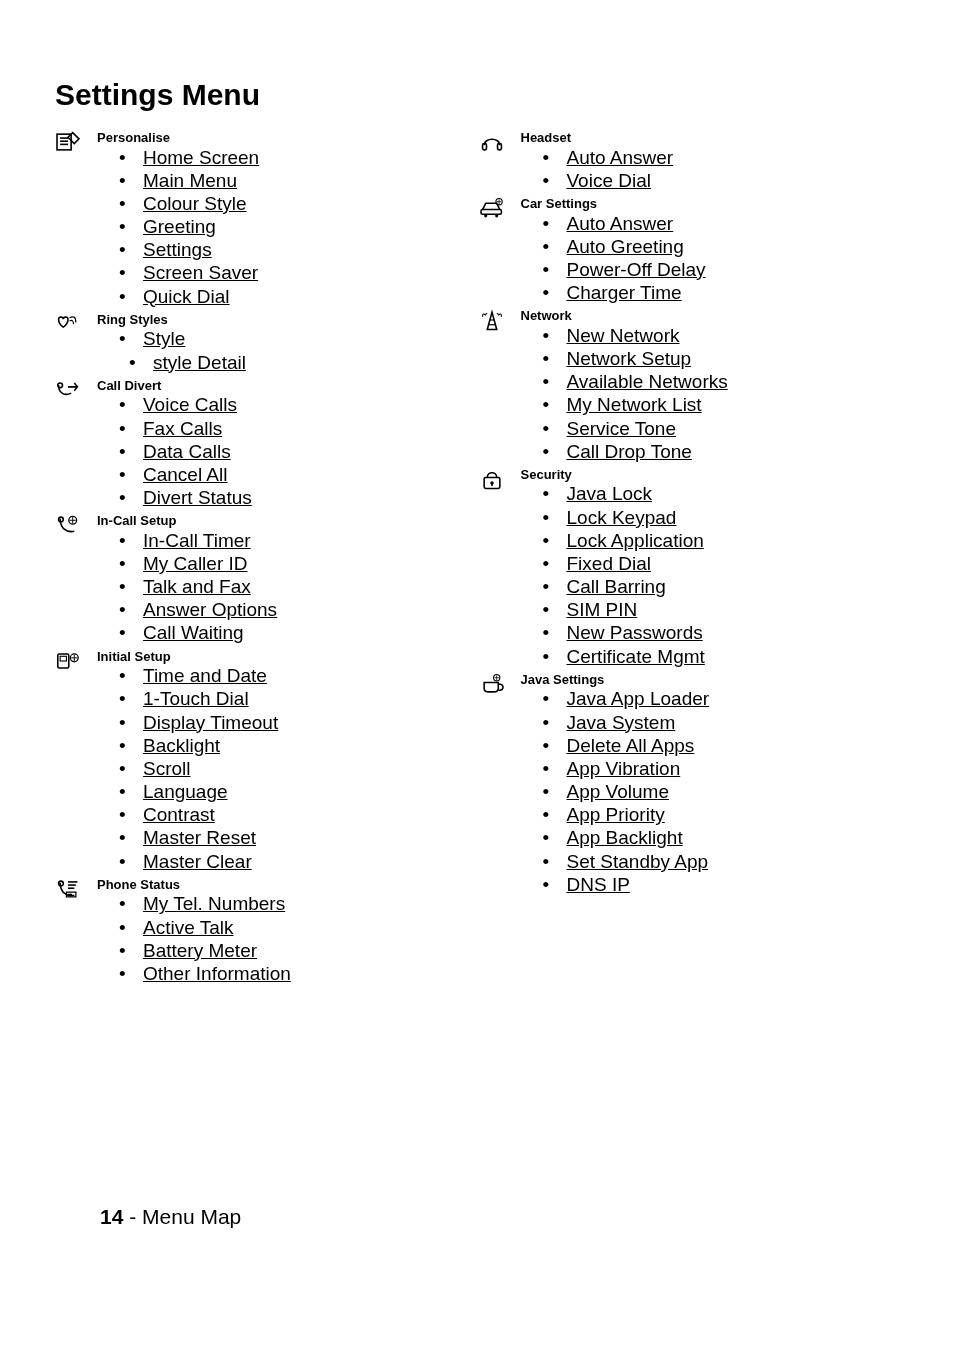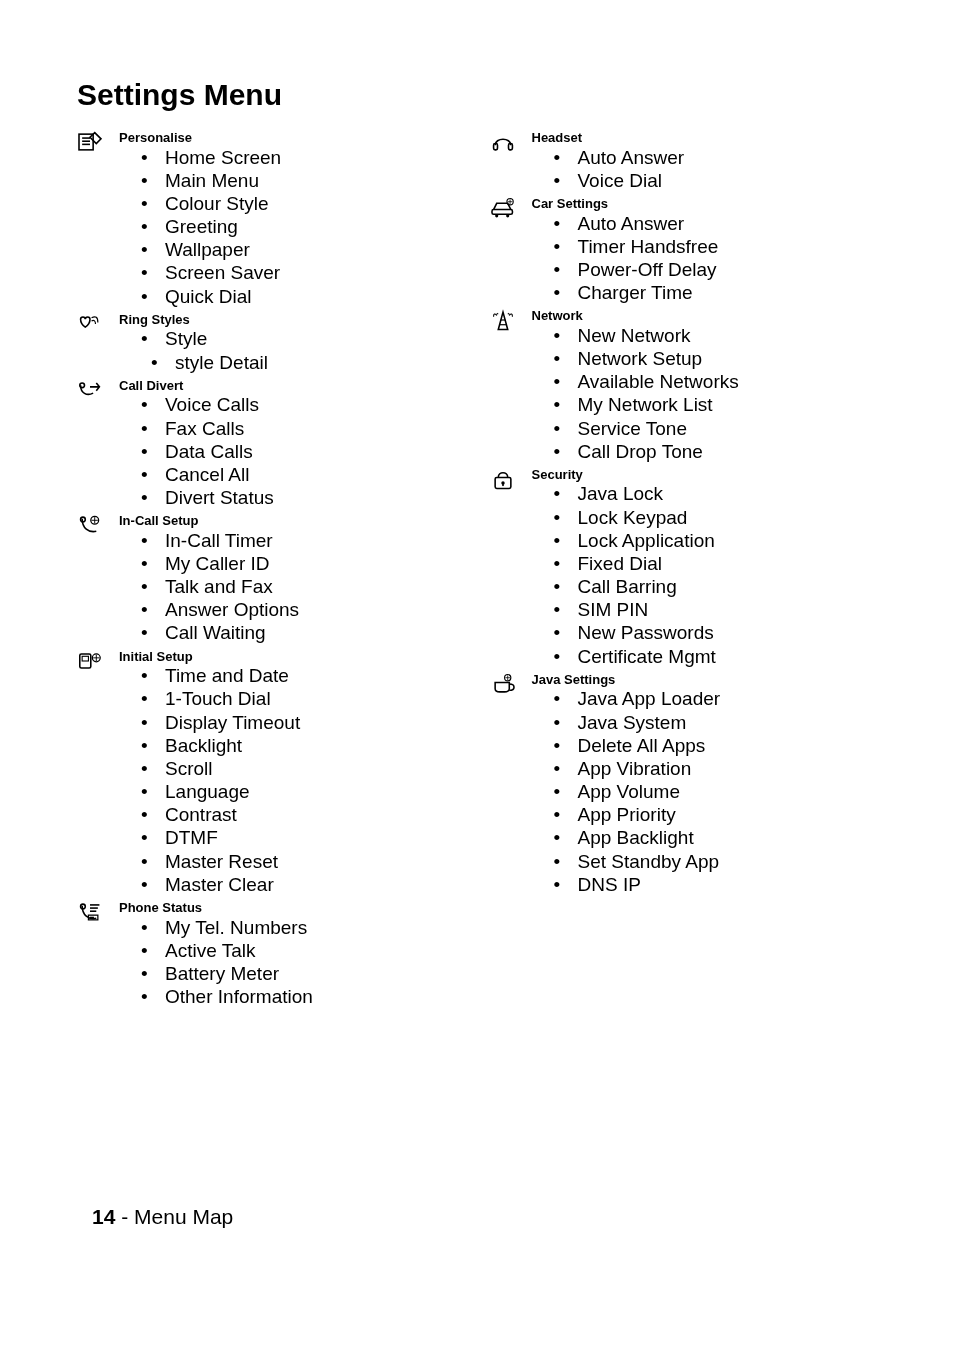--- a/index.html
+++ b/index.html
@@ -9,21 +9,21 @@
     width: 954px;
     height: 1345px;
     background: #fff;
     font-family: Arial, Helvetica, sans-serif;
     color: #000;
     position: relative;
   }
   .page {
     width: 954px;
     height: 1291px;
-    padding: 78px 92px 0 77px;
+    padding: 78px 92px 0 55px;
     position: relative;
   }
   .title {
     font-size: 30px;
     font-weight: bold;
     margin: 0 0 18px 0;
   }
   .columns {
     display: flex;
     gap: 40px;
@@ -51,20 +51,21 @@
   }
   .sec-title {
     font-size: 13px;
     font-weight: bold;
     line-height: 1.2;
   }
   ul.items {
     list-style: none;
     margin: 0 0 4px 0;
     padding: 0 0 0 22px;
+    text-decoration: underline;
   }
   ul.items li {
     position: relative;
     font-size: 19px;
     line-height: 1.22;
     padding-left: 24px;
   }
   ul.items li::before {
     content: "•";
     position: absolute;
@@ -72,21 +73,21 @@
     top: 0;
   }
   ul.items li.indent {
     padding-left: 34px;
   }
   ul.items li.indent::before {
     left: 10px;
   }
   .footer {
     position: absolute;
-    left: 92px;
+    left: 100px;
     bottom: 62px;
     font-size: 21px;
   }
   .footer .pnum {
     font-weight: bold;
   }
 </style>
 </head>
 <body>
 
@@ -191,21 +192,21 @@
           <div class="icon-col"><svg>
               <use href="#menu-list-icon"></use>
             </svg></div>
           <div class="body-col">
             <div class="sec-title">Personalise</div>
             <ul class="items">
               <li>Home Screen</li>
               <li>Main Menu</li>
               <li>Colour Style</li>
               <li>Greeting</li>
-              <li>Wallpaper</li>
+              <li>Settings</li>
               <li>Screen Saver</li>
               <li>Quick Dial</li>
             </ul>
           </div>
         </div>
         <div class="section">
           <div class="icon-col"><svg>
               <use href="#bell-heart-icon"></use>
             </svg></div>
           <div class="body-col">
@@ -253,21 +254,20 @@
           <div class="body-col">
             <div class="sec-title">Initial Setup</div>
             <ul class="items">
               <li>Time and Date</li>
               <li>1-Touch Dial</li>
               <li>Display Timeout</li>
               <li>Backlight</li>
               <li>Scroll</li>
               <li>Language</li>
               <li>Contrast</li>
-              <li>DTMF</li>
               <li>Master Reset</li>
               <li>Master Clear</li>
             </ul>
           </div>
         </div>
         <div class="section">
           <div class="icon-col"><svg>
               <use href="#phone-status-icon"></use>
             </svg></div>
           <div class="body-col">
@@ -295,21 +295,21 @@
           </div>
         </div>
         <div class="section">
           <div class="icon-col"><svg>
               <use href="#car-icon"></use>
             </svg></div>
           <div class="body-col">
             <div class="sec-title">Car Settings</div>
             <ul class="items">
               <li>Auto Answer</li>
-              <li>Timer Handsfree</li>
+              <li>Auto Greeting</li>
               <li>Power-Off Delay</li>
               <li>Charger Time</li>
             </ul>
           </div>
         </div>
         <div class="section">
           <div class="icon-col"><svg>
               <use href="#network-icon"></use>
             </svg></div>
           <div class="body-col">

